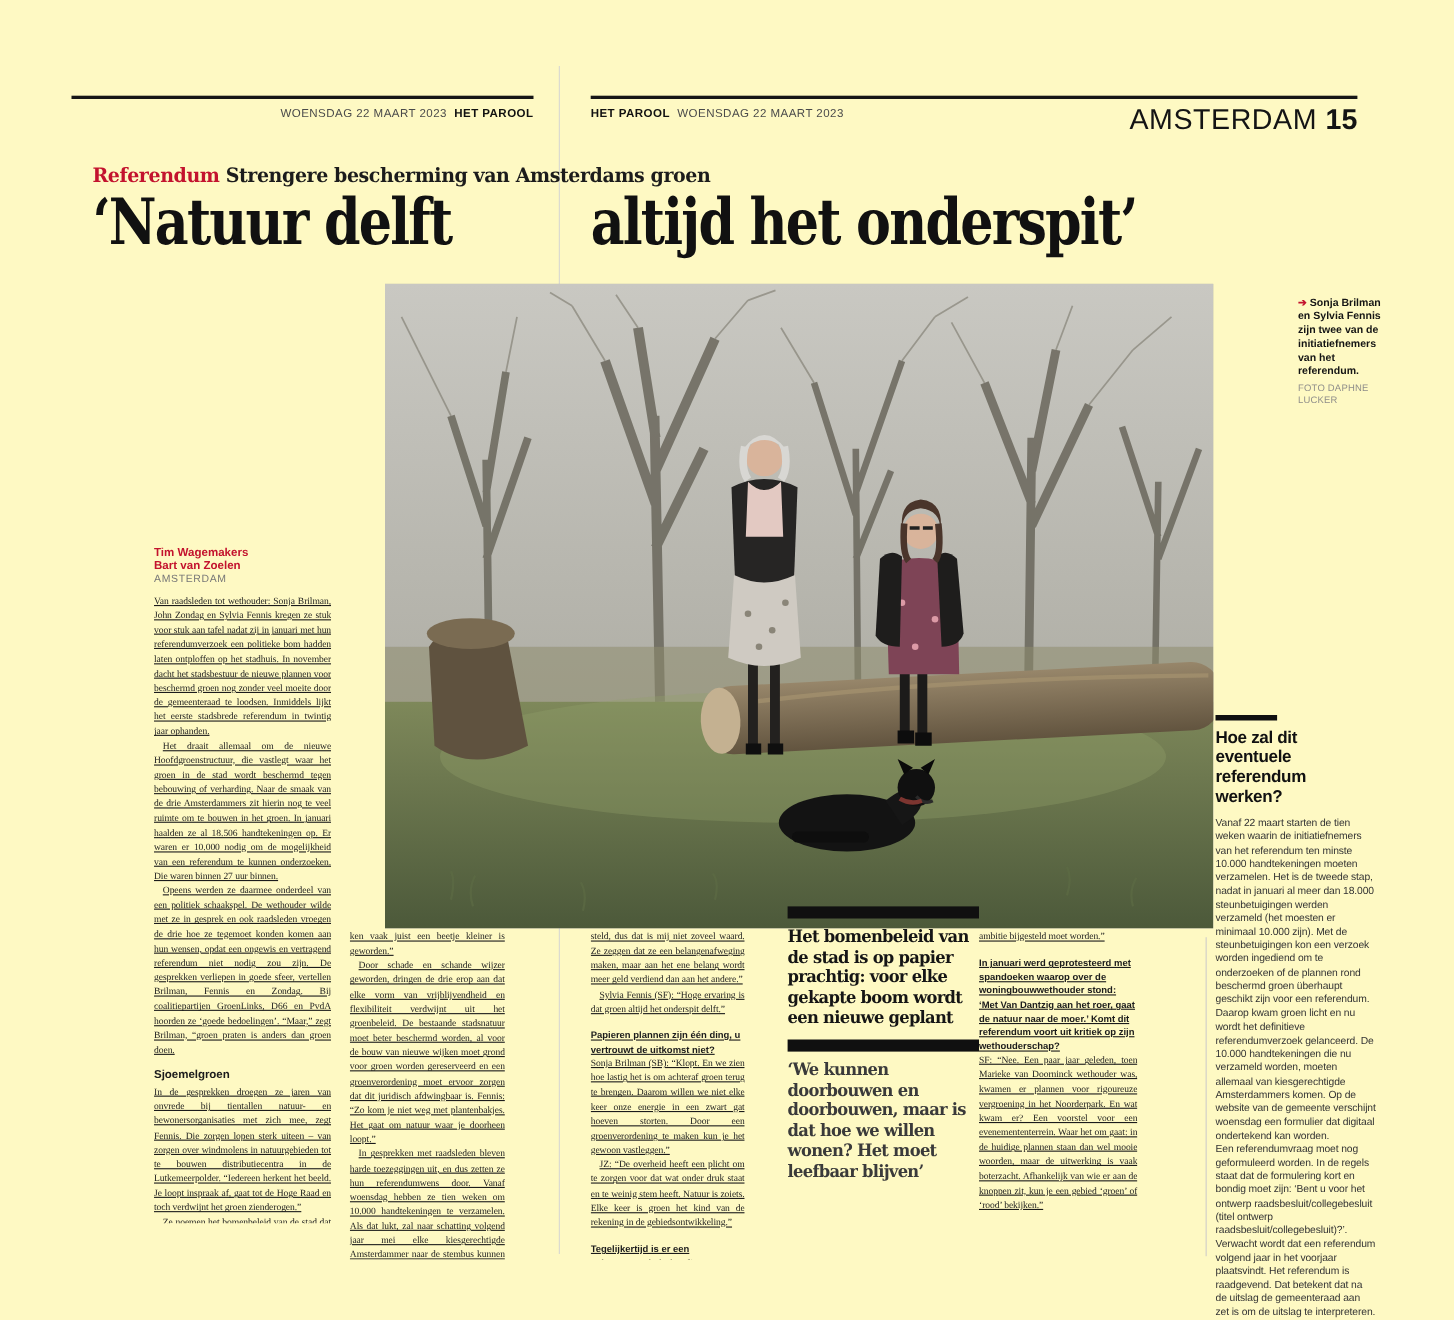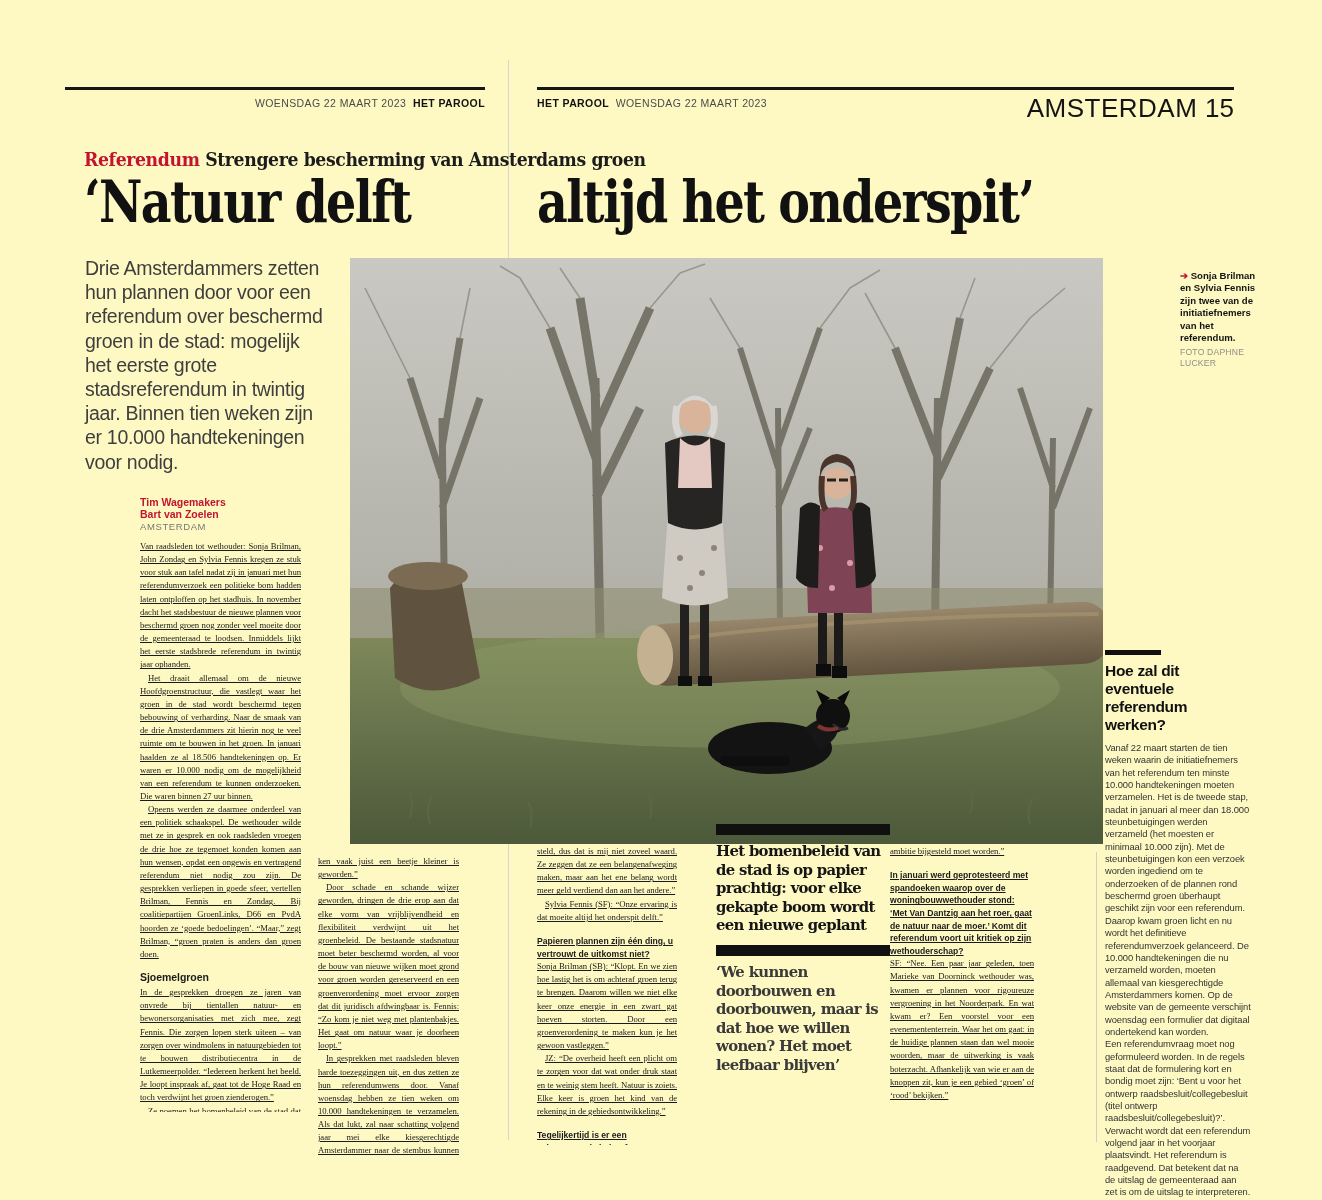--- a/index.html
+++ b/index.html
@@ -9,21 +9,21 @@
   .rule-left{left:65px;width:420px;}
   .rule-right{left:537px;width:697px;}
   .fold{position:absolute;left:508px;top:60px;width:1px;height:1080px;background:#d8d7d2;}
   .keyline{position:absolute;left:1096px;top:852px;width:1px;height:290px;background:#cfcec9;}
   .ph{position:absolute;top:97px;font-size:10.5px;letter-spacing:.4px;color:#4a4a4a;}
   .ph b{color:#111;font-weight:700;}
   .ph-left{left:65px;width:420px;text-align:right;}
   .ph-right{left:537px;}
   .section-head{position:absolute;top:93px;left:934px;width:300px;text-align:right;
         font-size:26px;color:#141414;letter-spacing:.5px;}
-  .section-head b{font-weight:400;letter-spacing:0;margin-top:24px;}
+  .section-head b{font-weight:700;letter-spacing:0;margin-top:24px;}
   .kicker{position:absolute;left:84px;top:149px;font-family:"DejaVu Serif","Liberation Serif",serif;
         font-weight:700;font-size:18px;letter-spacing:-.4px;transform:scaleX(.96);transform-origin:left;}
   .kicker .red{color:#c3132e;}
   .headline{position:absolute;top:168px;margin:0;font-family:"DejaVu Serif","Liberation Serif",serif;
         font-weight:700;font-size:58px;color:#111;letter-spacing:-2px;white-space:nowrap;
         transform:scaleX(.82);transform-origin:left;}
   .hl-left{left:84px;}
   .hl-right{left:537px;}
   .intro{position:absolute;left:85px;top:256px;width:242px;margin:0;font-size:19.5px;
         line-height:24.2px;letter-spacing:-.3px;color:#3e3e3e;}
@@ -32,21 +32,21 @@
   .byline .loc{color:#777;letter-spacing:.6px;font-size:9.5px;margin-top:1px;}
   .col{position:absolute;font-family:"Liberation Serif","DejaVu Serif",serif;font-size:8.7px;
         line-height:13.15px;text-align:justify;color:#1b1b1b;letter-spacing:-.05px;overflow:hidden;}
   .col p{margin:0;text-decoration:underline;}
   .col p.ind{text-indent:8px;}
   .col p.q{font-family:"Liberation Sans",sans-serif;font-weight:700;font-size:8.6px;
         line-height:12.6px;margin-top:11px;text-align:left;letter-spacing:0;}
   .col .subhead{font-family:"Liberation Sans",sans-serif;font-weight:700;font-size:10.5px;
         margin:10px 0 2px 0;text-align:left;}
   .col1{left:140px;top:540px;width:161px;height:572px;}
-  .col2{left:318px;top:845px;width:141px;height:300px;margin-top:10px;}
+  .col2{left:318px;top:845px;width:141px;height:300px;}
   .col3{left:537px;top:845px;width:140px;height:300px;}
   .col4{left:890px;top:845px;width:144px;height:300px;}
   .quotecol{position:absolute;left:716px;top:824px;width:174px;}
   .qbar{width:174px;height:11px;background:#101010;}
   .pullquote{margin:7px 0 10px 0;font-family:"DejaVu Serif","Liberation Serif",serif;font-weight:700;
         font-size:15.5px;line-height:18.6px;letter-spacing:-.7px;color:#151515;transform:scaleX(.96);
         transform-origin:left;}
   .pullquote.q2{color:#3a3a3a;}
   .photo{position:absolute;left:350px;top:258px;width:753px;height:586px;background:#b9b8b0;}
   .caption{position:absolute;left:1180px;top:270px;width:78px;font-size:9.6px;line-height:12.4px;
@@ -81,21 +81,20 @@
     <b>15</b>
   </div>
 
   <div class="kicker">
     <span class="red">Referendum</span><span> Strengere bescherming van Amsterdams groen</span>
   </div>
 
   <h1 class="headline hl-left">‘Natuur delft</h1>
   <h1 class="headline hl-right">altijd het onderspit’</h1>
 
-  <p class="intro">Drie Amsterdammers zetten hun plannen door voor een referendum over beschermd groen in de stad: mogelijk het eerste grote stadsreferendum in twintig jaar. Binnen tien weken zijn er 10.000 handtekeningen voor nodig.</p>
 
   <div class="byline">
     <div class="author">Tim Wagemakers</div>
     <div class="author">Bart van Zoelen</div>
     <div class="loc">AMSTERDAM</div>
   </div>
 
   <div class="photo">
     <svg width="753" height="586" viewBox="0 0 753 586">
       <defs>
@@ -201,21 +200,21 @@
 
   <div class="col col2">
     <p>ken vaak juist een beetje kleiner is geworden.”</p>
     <p class="ind">Door schade en schande wijzer geworden, dringen de drie erop aan dat elke vorm van vrijblijvendheid en flexibiliteit verdwijnt uit het groenbeleid. De bestaande stadsnatuur moet beter beschermd worden, al voor de bouw van nieuwe wijken moet grond voor groen worden gereserveerd en een groenverordening moet ervoor zorgen dat dit juridisch afdwingbaar is. Fennis: “Zo kom je niet weg met plantenbakjes. Het gaat om natuur waar je doorheen loopt.”</p>
     <p class="ind">In gesprekken met raadsleden bleven harde toezeggingen uit, en dus zetten ze hun referendumwens door. Vanaf woensdag hebben ze tien weken om 10.000 handtekeningen te verzamelen. Als dat lukt, zal naar schatting volgend jaar mei elke kiesgerechtigde Amsterdammer naar de stembus kunnen om te stemmen over de Hoofdgroenstructuur.</p>
 
   </div>
 
   <div class="col col3">
     <p>steld, dus dat is mij niet zoveel waard. Ze zeggen dat ze een belangenafweging maken, maar aan het ene belang wordt meer geld verdiend dan aan het andere.”</p>
-    <p class="ind">Sylvia Fennis (SF): “Onze ervaring is dat moeite altijd het onderspit delft.”</p>
+    <p class="ind">Sylvia Fennis (SF): “Hoge ervaring is dat groen altijd het onderspit delft.”</p>
     <p class="q">Papieren plannen zijn één ding, u vertrouwt de uitkomst niet?</p>
     <p>Sonja Brilman (SB): “Klopt. En we zien hoe lastig het is om achteraf groen terug te brengen. Daarom willen we niet elke keer onze energie in een zwart gat hoeven storten. Door een groenverordening te maken kun je het gewoon vastleggen.”</p>
     <p class="ind">JZ: “De overheid heeft een plicht om te zorgen voor dat wat onder druk staat en te weinig stem heeft. Natuur is zoiets. Elke keer is groen het kind van de rekening in de gebiedsontwikkeling.”</p>
     <p class="q">Tegelijkertijd is er een schreeuwende behoefte aan woningen. Als uw wensen ingewilligd worden, kan het stadsbestuur zijn woningbouwambities wel loslaten.</p>
 
   </div>
 
   <div class="quotecol">
     <div class="qbar"></div>
     <div class="pullquote">Het bomenbeleid van de stad is op papier prachtig: voor elke gekapte boom wordt een nieuwe geplant</div>

